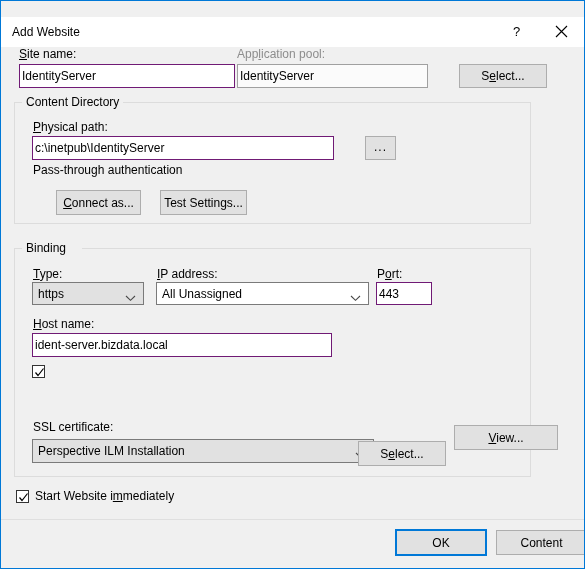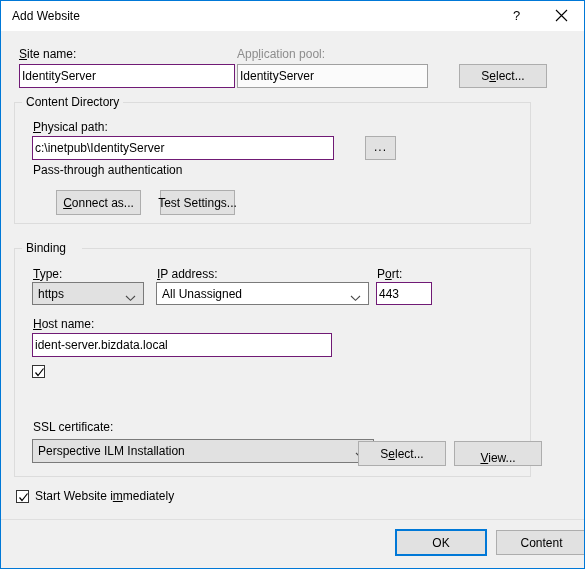--- a/index.html
+++ b/index.html
@@ -23,21 +23,21 @@
     height: 569px;
     box-sizing: border-box;
     border: 1px solid #0078d7;
     background: #f0f0f0;
     overflow: hidden;
   }
 
   
   .titlebar {
     position: absolute;
-    left: 0; top: 0;
+    left: 0; top: 16px;
     width: 583px;
     height: 30px;
     background: #ffffff;
     box-sizing: border-box;
   }
   .title-text {
     position: absolute;
     left: 11px;
     top: 8px;
     font-size: 12px;
@@ -235,21 +235,21 @@
 
   <div class="lbl" style="left:32px; top:119px;"><span class="u">P</span>hysical path:</div>
   <div class="textbox" style="left:31px; top:135px; width:302px; height:24px;">c:\inetpub\IdentityServer</div>
   <div class="btn dots" style="left:340px; top:135px; width:31px; height:24px;">...</div>
 
   <div class="lbl" style="left:32px; top:162px;">Pass-through authentication</div>
 
   <div class="btn" style="left:31px; top:189px; width:85px; height:25px;">
       <span><span class="u">C</span>onnect as...</span>
     </div>
-  <div class="btn" style="left:135px; top:189px; width:75px; height:25px;">
+  <div class="btn" style="left:135px; top:189px; width:87px; height:25px;">
       <span>Test Settin<span class="u">g</span>s...</span>
     </div>
 
   <div class="group" style="left:13px; top:247px; width:517px; height:229px;">
     <div class="group-top-left" style="left:-1px; width:10px;"></div>
     <div class="group-top-right" style="left:67px; right:-1px;"></div>
   </div>
   <div class="group-legend" style="left:21px; top:240px;">Binding</div>
 
   <div class="lbl" style="left:32px; top:266px;"><span class="u">T</span>ype:</div>
@@ -291,21 +291,21 @@
     <span>Perspective ILM Installation</span>
     <span class="chev">
       <svg width="11" height="7" viewBox="0 0 11 7">
           <path d="M1 1.5 L5.5 5.8 L10 1.5" stroke="#4a4a4a" stroke-width="1.1" fill="none"></path>
         </svg>
     </span>
   </div>
   <div class="btn" style="left:333px; top:440px; width:88px; height:25px;">
       <span>S<span class="u">e</span>lect...</span>
     </div>
-  <div class="btn" style="left:429px; top:440px; width:88px; height:25px;align-items:flex-end;">
+  <div class="btn" style="left:429px; top:424px; width:104px; height:25px;">
       <span><span class="u">V</span>iew...</span>
     </div>
 
   <div class="cb-row" style="left:15px; top:488px;">
     <span class="cb-box">
       <svg width="11" height="11" viewBox="0 0 11 11">
           <path d="M1.5 5.5 L4 8.5 L9.5 1.5" stroke="#000" stroke-width="1.2" fill="none"></path>
         </svg>
     </span>
     <span class="cb-label">Start Website i<span class="u">m</span>mediately</span>

